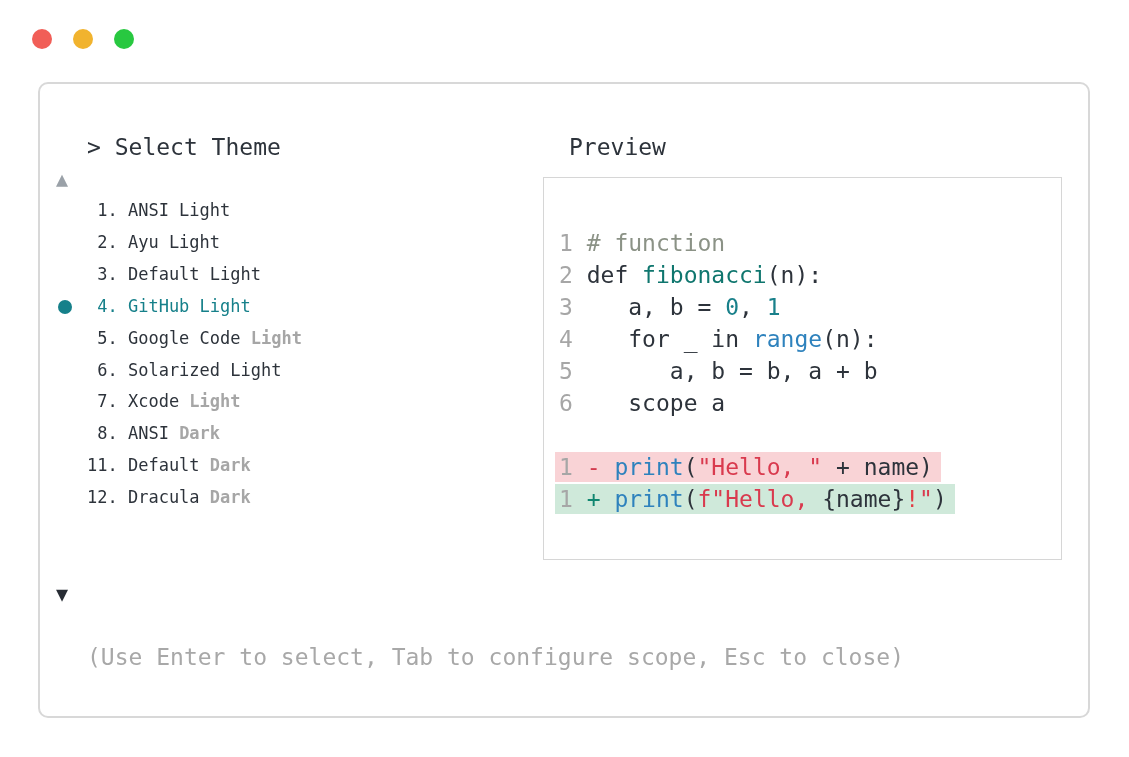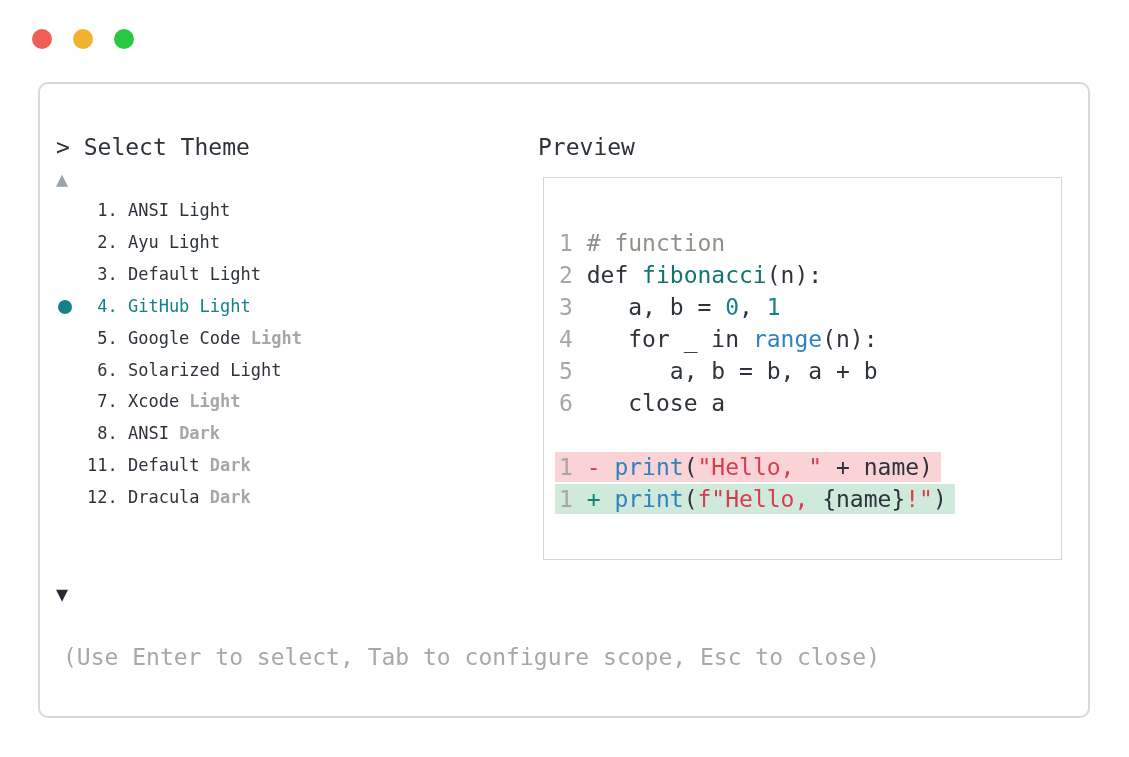--- a/index.html
+++ b/index.html
@@ -2,21 +2,21 @@
 <html><head>
 <meta charset="utf-8">
 <style>
   html,body{margin:0;padding:0;background:#ffffff;width:1129px;height:757px;overflow:hidden;
     font-family:"DejaVu Sans Mono",monospace;}
   .traffic{position:absolute;left:32px;top:29px;display:flex;gap:21px;}
   .dot{width:20px;height:20px;border-radius:50%;}
   .panel{position:absolute;left:38px;top:82px;width:1052px;height:636px;background:#fff;
     border:2px solid #d8d8d8;border-radius:10px;box-sizing:border-box;}
   .panel *{box-sizing:border-box;}
-  .mono{font-size:23px;line-height:32px;white-space:pre;color:#2d333b;}
+  .mono{font-size:23px;line-height:32px;white-space:pre;color:#2d333b;margin-left:31px;}
   .prompt{position:absolute;left:16px;top:47px;}
   .arrow{position:absolute;left:16px;font-size:20px;line-height:32px;}
   .arrow-up{top:79px;color:#9aa1a8;}
   .arrow-down{top:494px;color:#272c34;}
   .theme-list{position:absolute;left:47px;top:111px;}
   .theme-row{font-size:17px;line-height:31.9px;white-space:pre;color:#2d333b;position:relative;}
   .theme-row.selected{color:#16808a;}
   .c-muted{color:#a6a6a6;font-weight:bold;}
   .bullet{position:absolute;left:-29px;top:50%;margin-top:-7px;width:14px;height:14px;
     border-radius:50%;background:#16808a;}
@@ -31,21 +31,21 @@
   .c-num{color:#19808a;}
   .c-blue{color:#2e82bd;}
   .c-string{color:#d93a4e;}
   .c-minus{color:#d23b4e;}
   .c-plus{color:#0f8670;}
   .c-bright{color:#e23b43;}
   .diff-chunk{display:inline-block;line-height:30px;vertical-align:top;margin-top:1px;
     padding:0 8px 0 4px;margin-left:-4px;}
   .bg-removed{background:#f9d3d6;}
   .bg-added{background:#cfe9da;}
-  .footer{position:absolute;left:23px;top:557px;color:#a8a8a8;}
+  .footer{position:absolute;left:16px;top:557px;color:#a8a8a8;}
 </style>
 </head>
 <body>
 
 <div class="traffic">
   <div class="dot" style="background: rgb(241, 94, 87);"></div>
   <div class="dot" style="background: rgb(241, 179, 46);"></div>
   <div class="dot" style="background: rgb(40, 200, 64);"></div>
 </div>
 
@@ -70,20 +70,20 @@
   <div class="arrow arrow-down">▼</div>
 
   <div class="mono preview-label">Preview</div>
 
   <div class="preview-box" id="preview-box">
       <div class="code-row"><span class="c-ln">1 </span><span class="c-comment"># function</span></div>
       <div class="code-row"><span class="c-ln">2 </span><span class="c-text">def </span><span class="c-func">fibonacci</span><span class="c-text">(n):</span></div>
       <div class="code-row"><span class="c-ln">3 </span><span class="c-text">   a, b = </span><span class="c-num">0</span><span class="c-text">, </span><span class="c-num">1</span></div>
       <div class="code-row"><span class="c-ln">4 </span><span class="c-text">   for _ in </span><span class="c-blue">range</span><span class="c-text">(n):</span></div>
       <div class="code-row"><span class="c-ln">5 </span><span class="c-text">      a, b = b, a + b</span></div>
-      <div class="code-row"><span class="c-ln">6 </span><span class="c-text">   close a</span></div>
+      <div class="code-row"><span class="c-ln">6 </span><span class="c-text">   scope a</span></div>
       <div class="code-row">&nbsp;</div>
       <div class="code-row"><span class="diff-chunk bg-removed"><span class="c-ln">1 </span><span class="c-minus">- </span><span class="c-blue">print</span><span class="c-text">(</span><span class="c-string">"Hello, "</span><span class="c-text"> + name)</span></span></div>
       <div class="code-row"><span class="diff-chunk bg-added"><span class="c-ln">1 </span><span class="c-plus">+ </span><span class="c-blue">print</span><span class="c-text">(</span><span class="c-string">f"Hello, </span><span class="c-text">{name}</span><span class="c-bright">!</span><span class="c-string">"</span><span class="c-text">)</span></span></div>
     </div>
 
   <div class="mono footer">(Use Enter to select, Tab to configure scope, Esc to close)</div>
 </div>
 
 </body></html>

